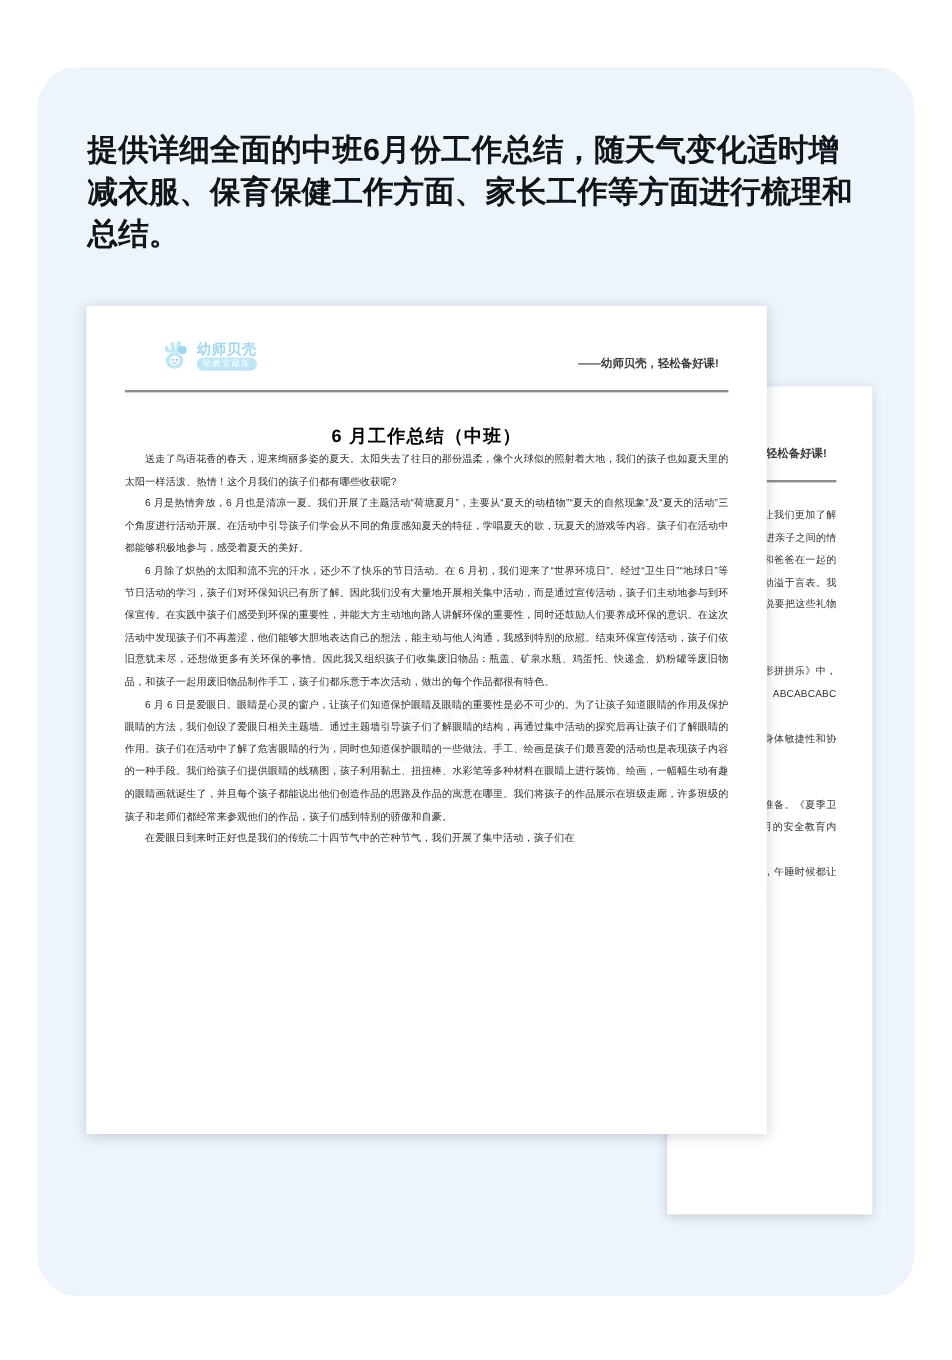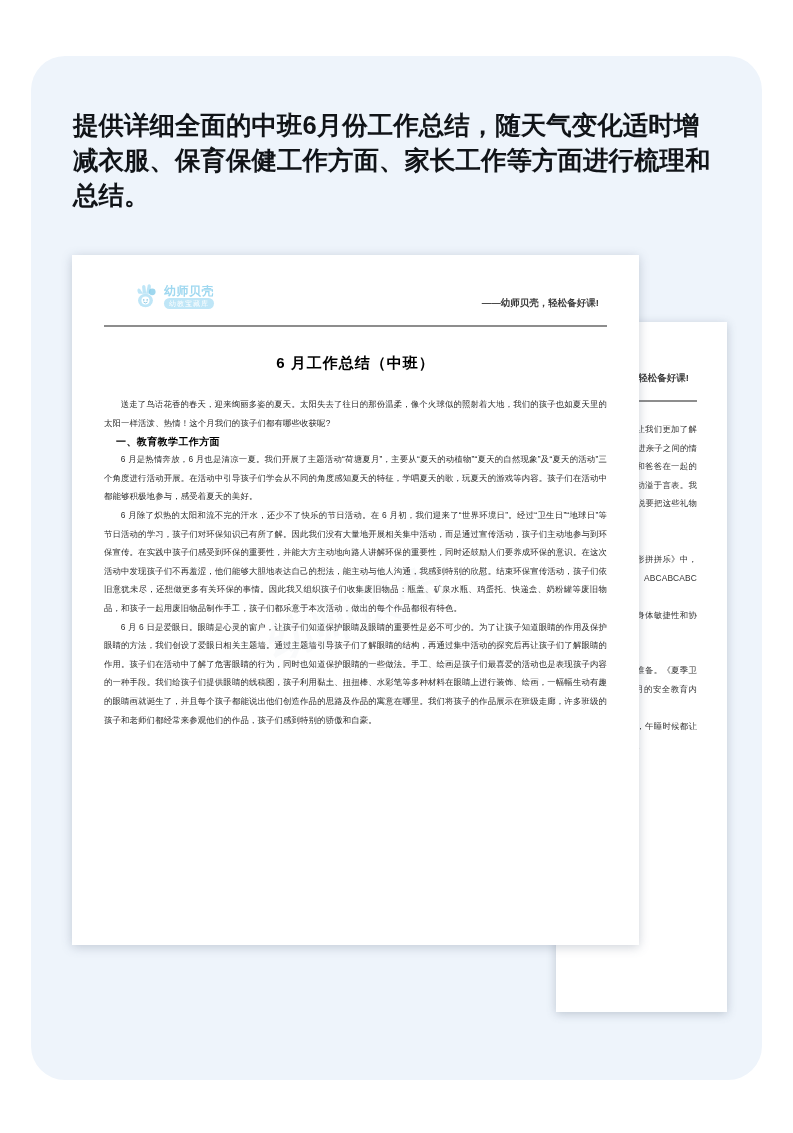--- a/index.html
+++ b/index.html
@@ -136,21 +136,20 @@
     text-align: center;
     font-size: 15px;
     font-weight: 700;
     color: #000000;
     margin-top: 27px;
     letter-spacing: 1px;
   }
 
   
   .body {
-    margin-top: 22px;
   }
   .para {
     font-size: 8.4px;
     line-height: 18.6px;
     color: #2b2b2b;
     text-indent: 2em;
     text-align: justify;
     margin: 0;
     letter-spacing: 0.15px;
   }
@@ -223,20 +222,20 @@
       </div>
     </div>
     <div class="slogan">——幼师贝壳，轻松备好课!</div>
     <div class="headrule"></div>
   </div>
 
   <div class="doctitle">6 月工作总结（中班）</div>
 
   <div class="body">
     <p class="para">送走了鸟语花香的春天，迎来绚丽多姿的夏天。太阳失去了往日的那份温柔，像个火球似的照射着大地，我们的孩子也如夏天里的太阳一样活泼、热情！这个月我们的孩子们都有哪些收获呢?</p>
-    <p class="h2">一、教育教学工作方面</p>
     <p class="para">6 月是热情奔放，6 月也是清凉一夏。我们开展了主题活动“荷塘夏月”，主要从“夏天的动植物”“夏天的自然现象”及“夏天的活动”三个角度进行活动开展。在活动中引导孩子们学会从不同的角度感知夏天的特征，学唱夏天的歌，玩夏天的游戏等内容。孩子们在活动中都能够积极地参与，感受着夏天的美好。</p>
     <p class="para">6 月除了炽热的太阳和流不完的汗水，还少不了快乐的节日活动。在 6 月初，我们迎来了“世界环境日”。经过“卫生日”“地球日”等节日活动的学习，孩子们对环保知识已有所了解。因此我们没有大量地开展相关集中活动，而是通过宣传活动，孩子们主动地参与到环保宣传。在实践中孩子们感受到环保的重要性，并能大方主动地向路人讲解环保的重要性，同时还鼓励人们要养成环保的意识。在这次活动中发现孩子们不再羞涩，他们能够大胆地表达自己的想法，能主动与他人沟通，我感到特别的欣慰。结束环保宣传活动，孩子们依旧意犹未尽，还想做更多有关环保的事情。因此我又组织孩子们收集废旧物品：瓶盖、矿泉水瓶、鸡蛋托、快递盒、奶粉罐等废旧物品，和孩子一起用废旧物品制作手工，孩子们都乐意于本次活动，做出的每个作品都很有特色。</p>
     <p class="para">6 月 6 日是爱眼日。眼睛是心灵的窗户，让孩子们知道保护眼睛及眼睛的重要性是必不可少的。为了让孩子知道眼睛的作用及保护眼睛的方法，我们创设了爱眼日相关主题墙。通过主题墙引导孩子们了解眼睛的结构，再通过集中活动的探究后再让孩子们了解眼睛的作用。孩子们在活动中了解了危害眼睛的行为，同时也知道保护眼睛的一些做法。手工、绘画是孩子们最喜爱的活动也是表现孩子内容的一种手段。我们给孩子们提供眼睛的线稿图，孩子利用黏土、扭扭棒、水彩笔等多种材料在眼睛上进行装饰、绘画，一幅幅生动有趣的眼睛画就诞生了，并且每个孩子都能说出他们创造作品的思路及作品的寓意在哪里。我们将孩子的作品展示在班级走廊，许多班级的孩子和老师们都经常来参观他们的作品，孩子们感到特别的骄傲和自豪。</p>
+    <p class="para">在爱眼日到来时正好也是我们的传统二十四节气中的芒种节气，我们开展了集中活动，孩子们在</p>
   </div>
 
   <div class="watermark">幼师贝壳</div>
 </div>
 
 </body></html>

